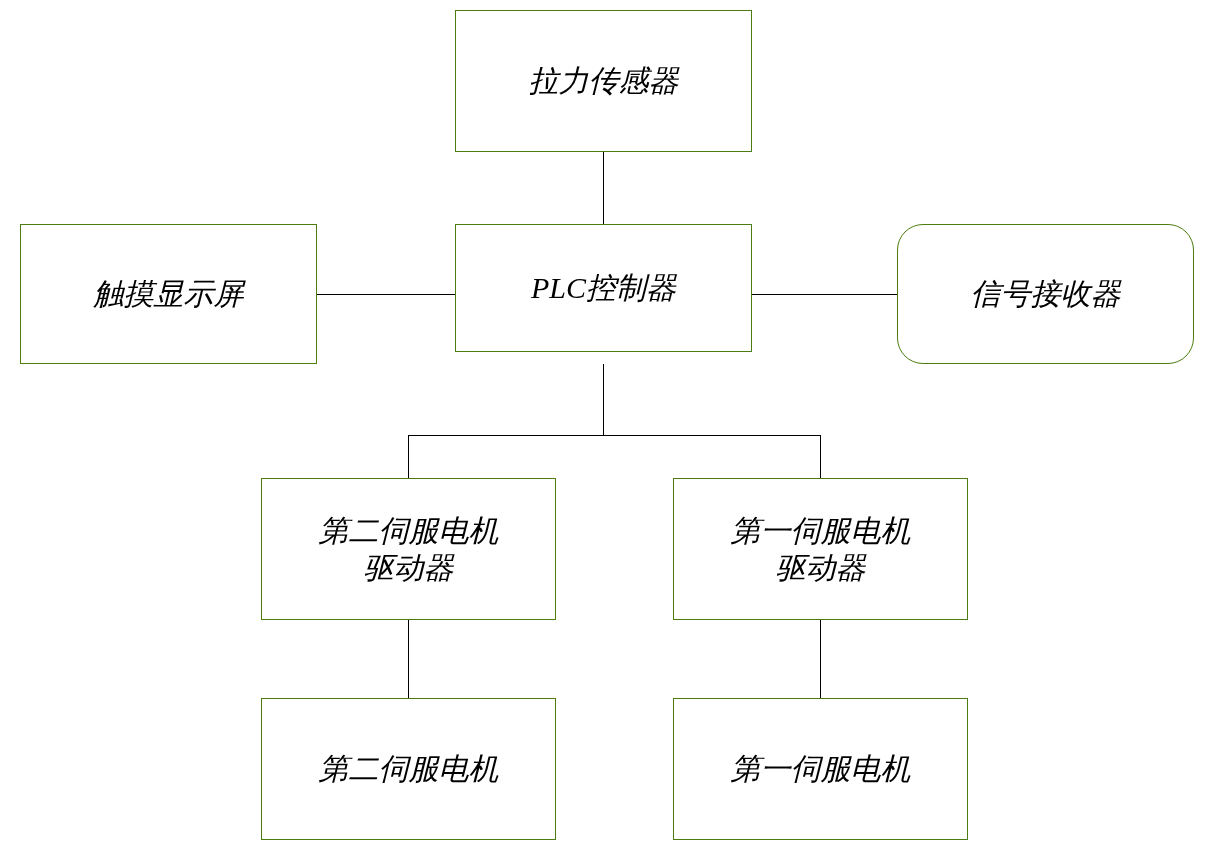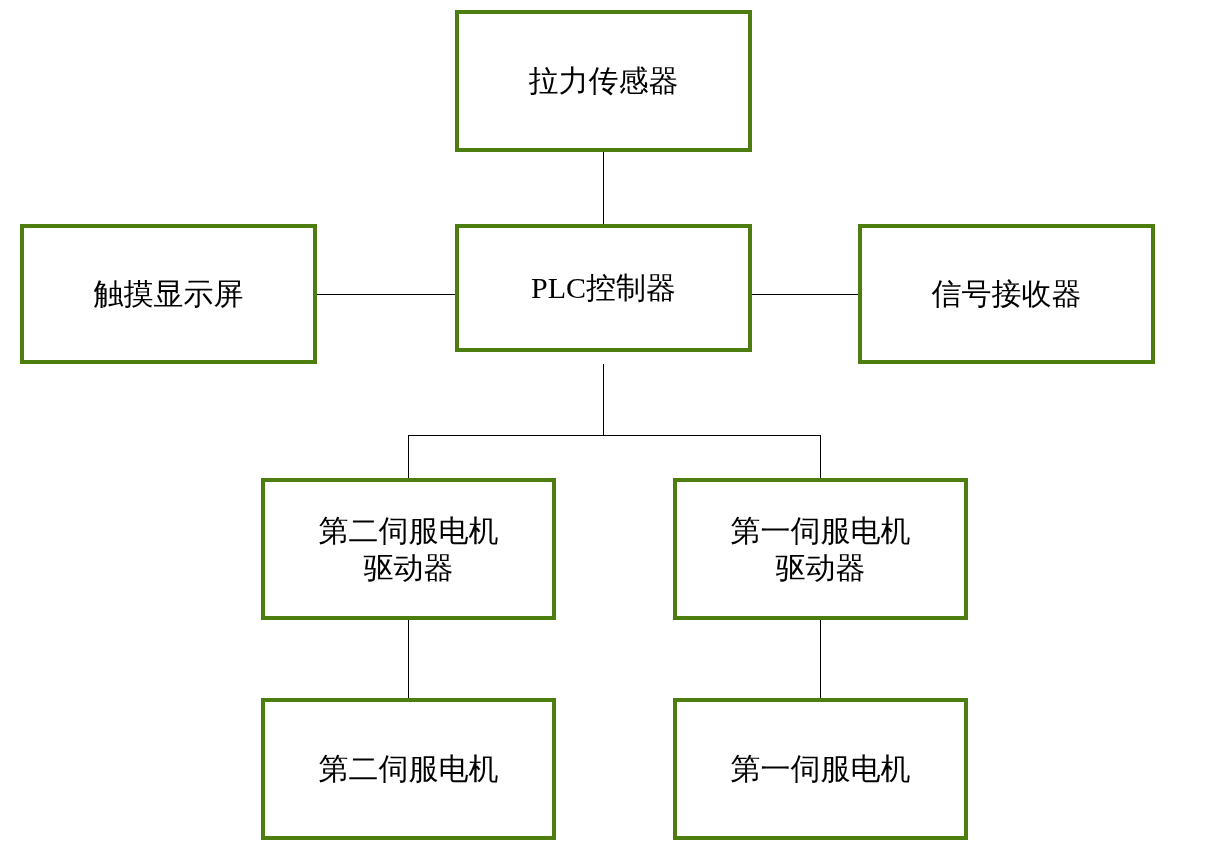--- a/index.html
+++ b/index.html
@@ -11,30 +11,31 @@
     position: relative;
     width: 1207px;
     height: 851px;
     background: #ffffff;
     overflow: hidden;
     font-family: "Liberation Serif", "DejaVu Serif", serif;
   }
   .node {
     position: absolute;
     box-sizing: border-box;
-    border: 4px solid #4d7c0f;
+    border: 1px solid #4d7c0f;
     background: #ffffff;
     display: flex;
     align-items: center;
     justify-content: center;
     text-align: center;
     color: #000000;
     line-height: 1.25;
     white-space: pre-line;
     z-index: 2;
+    font-style: italic;
   }
   .line {
     position: absolute;
     background: #000000;
     z-index: 1;
   }
   .line.h { height: 1px; }
   .line.v { width: 1px; }
 </style>
 </head>
@@ -59,21 +60,21 @@
   <div class="line v" style="left:408px; top:620px; height:78px;"></div>
 
   <div class="line v" style="left:820px; top:620px; height:78px;"></div>
 
   <div class="node" style="left:455px; top:10px; width:297px; height:142px; font-size:30px;">拉力传感器</div>
 
   <div class="node" style="left:20px; top:224px; width:297px; height:140px; font-size:30px;">触摸显示屏</div>
 
   <div class="node" style="left:455px; top:224px; width:297px; height:128px; font-size:30px;">PLC控制器</div>
 
-  <div class="node" style="left:858px; top:224px; width:297px; height:140px; font-size:30px;">信号接收器</div>
+  <div class="node" style="left:897px; top:224px; width:297px; height:140px; font-size:30px;border-radius:26px;">信号接收器</div>
 
   <div class="node" style="left:261px; top:478px; width:295px; height:142px; font-size:30px;">第二伺服电机
 驱动器</div>
 
   <div class="node" style="left:673px; top:478px; width:295px; height:142px; font-size:30px;">第一伺服电机
 驱动器</div>
 
   <div class="node" style="left:261px; top:698px; width:295px; height:142px; font-size:30px;">第二伺服电机</div>
 
   <div class="node" style="left:673px; top:698px; width:295px; height:142px; font-size:30px;">第一伺服电机</div>

